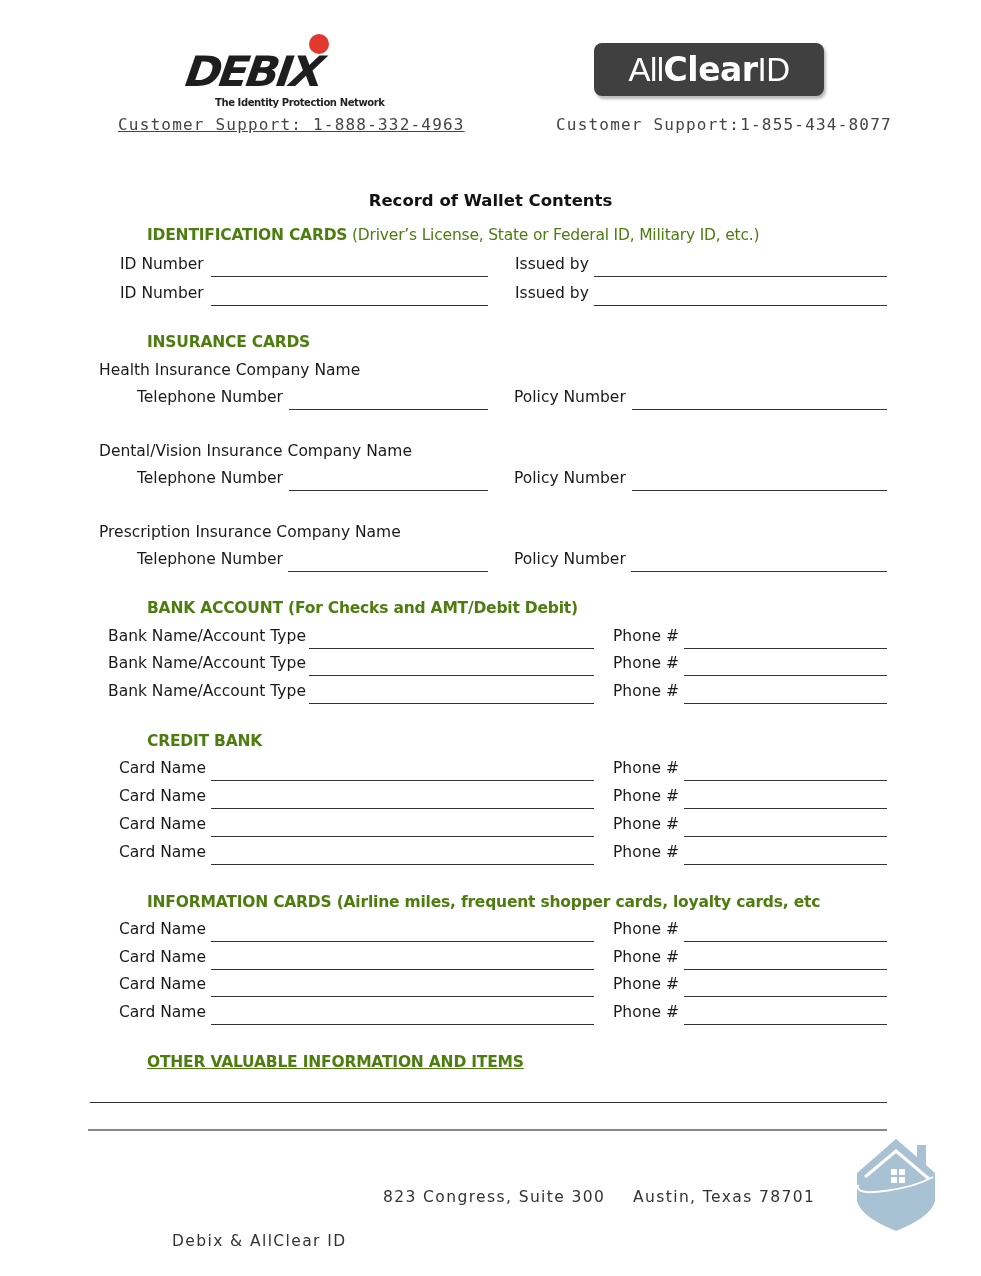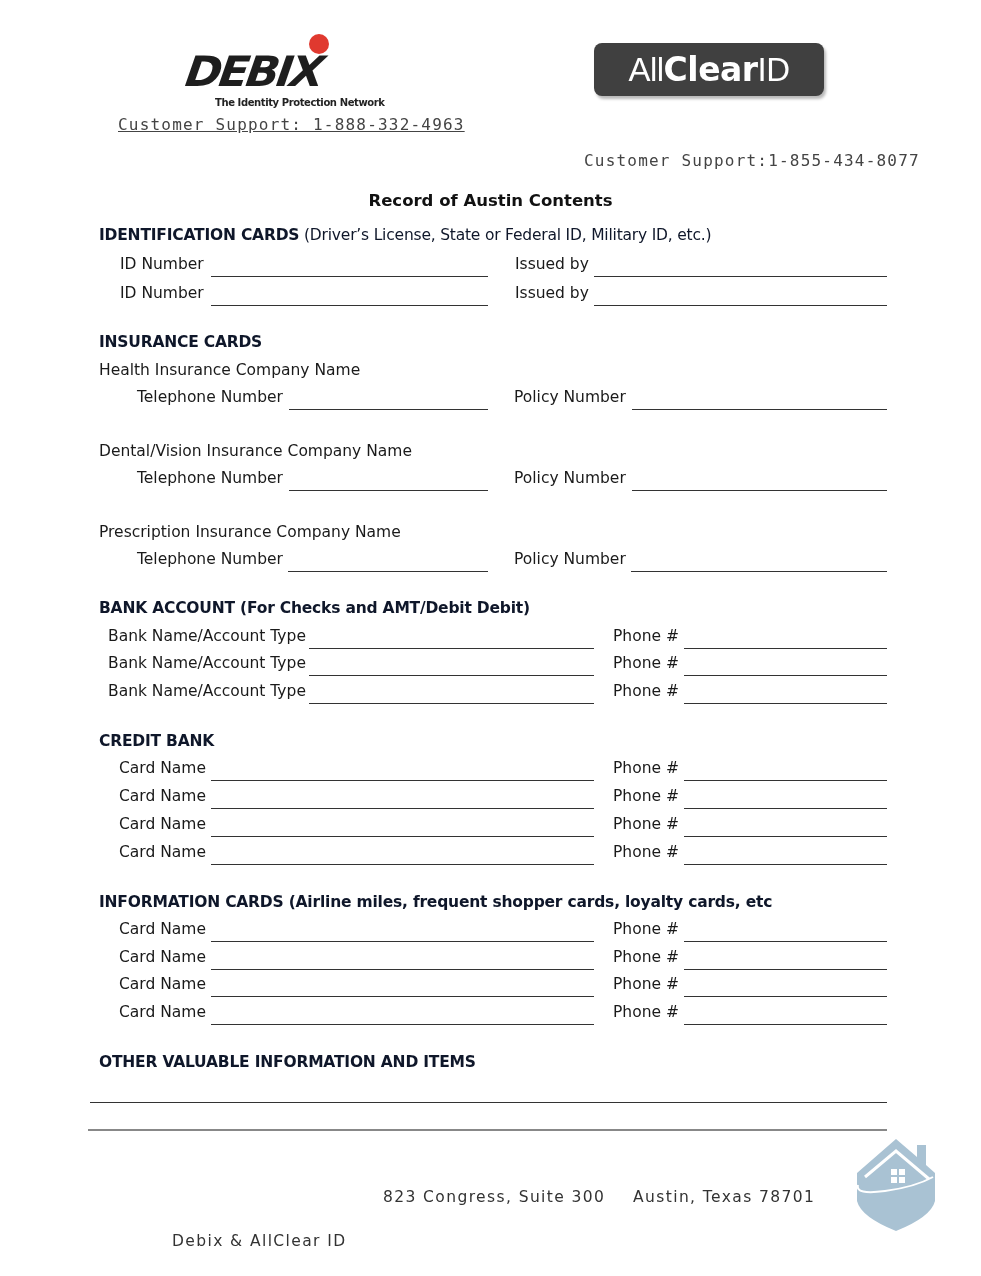--- a/index.html
+++ b/index.html
@@ -1,20 +1,20 @@
 <!DOCTYPE html>
 <html><head>
 <meta charset="utf-8">
 <style>
   html, body { margin: 0; padding: 0; background: #ffffff; }
   body { width: 981px; height: 1276px; position: relative; overflow: hidden;
          font-family: "DejaVu Sans", sans-serif; color: #111; }
   .abs { position: absolute; }
   .lbl { position: absolute; font-size: 15.5px; white-space: nowrap; color: #1a1a1a; line-height: 18px; }
-  .hd { position: absolute; font-size: 15.5px; font-weight: bold; white-space: nowrap; line-height: 18px; color: #0f172a; letter-spacing: -0.2px; }
+  .hd { position: absolute; font-size: 15.5px; font-weight: bold; white-space: nowrap; line-height: 18px; color: #4d7c0f; letter-spacing: -0.2px; margin-left: 48px; }
   .hd .sub { font-weight: normal; }
   .line { position: absolute; height: 0; border-top: 1.3px solid #333; }
   .support { position: absolute; font-family: "DejaVu Sans Mono", monospace; font-size: 16px; color: #444; letter-spacing: 1.2px; white-space: nowrap; }
   .title { position: absolute; left: 0; width: 981px; top: 191px; text-align: center; font-weight: bold; font-size: 16.5px; }
   .footer { position: absolute; top: 1188px; font-size: 15.5px; color: #333; letter-spacing: 1.4px; white-space: nowrap; font-family: "DejaVu Sans", sans-serif; }
   
   .debix-word { position: absolute; left: 186px; top: 50px; font-family: "DejaVu Sans", sans-serif; font-weight: bold; font-style: italic; font-size: 44px; letter-spacing: -3px; color: #1e1e1e; transform: skewX(-8deg) scaleY(0.95); line-height: 44px; }
   .debix-dot { position: absolute; left: 309px; top: 34px; width: 20px; height: 20px; border-radius: 50%; background: #e0392f; }
   .debix-tag { position: absolute; left: 184px; top: 97px; font-size: 10px; font-weight: bold; color: #222; letter-spacing: -0.4px; white-space: nowrap; margin-left: 31px; }
   
@@ -30,23 +30,23 @@
   <div class="debix-word">DEBIX</div>
   <div class="debix-tag">The Identity Protection Network</div>
 </div>
 <div class="support" style="left:118px; top:115px;text-decoration:underline;">Customer Support: 1-888-332-4963</div>
 
 <div class="ac-box">
   <span class="thin">All</span>
     <span class="bold">Clear</span>
     <span class="thin"> ID</span>
 </div>
-<div class="support" style="left:584px; top:115px;margin-top:36px;">Customer Support:1-855-434-8077</div>
+<div class="support" style="left:556px; top:115px;">Customer Support:1-855-434-8077</div>
 
-<div class="title">Record of Austin Contents</div>
+<div class="title">Record of Wallet Contents</div>
 
 <div class="hd" style="left:99px; top:226px;">
   <span>IDENTIFICATION CARDS</span><span class="sub"> (Driver’s License, State or Federal ID, Military ID, etc.)</span>
 </div>
 <div>
   <div class="lbl" style="left:120px; top:255px;">ID Number</div>
   <div class="line" style="left:211px; top:276px; width:277px;"></div>
   <div class="lbl" style="left:515px; top:255px;">Issued by</div>
   <div class="line" style="left:594px; top:276px; width:293px;"></div>
 </div>
@@ -154,21 +154,21 @@
       <div class="line" style="left:684px; top:996px; width:203px;"></div>
     </div>
     <div>
       <div class="lbl" style="left:119px; top:1003px;">Card Name</div>
       <div class="line" style="left:211px; top:1024px; width:383px;"></div>
       <div class="lbl" style="left:613px; top:1003px;">Phone #</div>
       <div class="line" style="left:684px; top:1024px; width:203px;"></div>
     </div>
   </div>
 
-<div class="hd" style="left:99px; top:1053px;">OTHER VALUABLE INFORMATION AND ITEMS</div>
+<div class="hd" style="left:99px; top:1053px;text-decoration:underline;">OTHER VALUABLE INFORMATION AND ITEMS</div>
 <div class="line" style="left:90px; top:1102px; width:797px;"></div>
 <div class="line" style="left:88px; top:1129px; width:799px; border-top:2px solid #888;"></div>
 
 <div class="footer" style="left:172px;margin-top:44px;">Debix &amp; AllClear ID</div>
 <div class="footer" style="left:383px;">823 Congress, Suite 300</div>
 <div class="footer" style="left:633px;">Austin, Texas 78701</div>
 
 <svg class="abs" style="left:855px; top:1137px;" width="82" height="96" viewBox="0 0 82 96">
   <path d="M41 2 L62 20 L62 8 L71 8 L71 28 L80 36 L80 64 Q76 80 41 94 Q6 80 2 64 L2 36 Z" fill="#a9c2d3"></path>
   <path d="M10 40 L41 14 L74 42" fill="none" stroke="#ffffff" stroke-width="3"></path>

